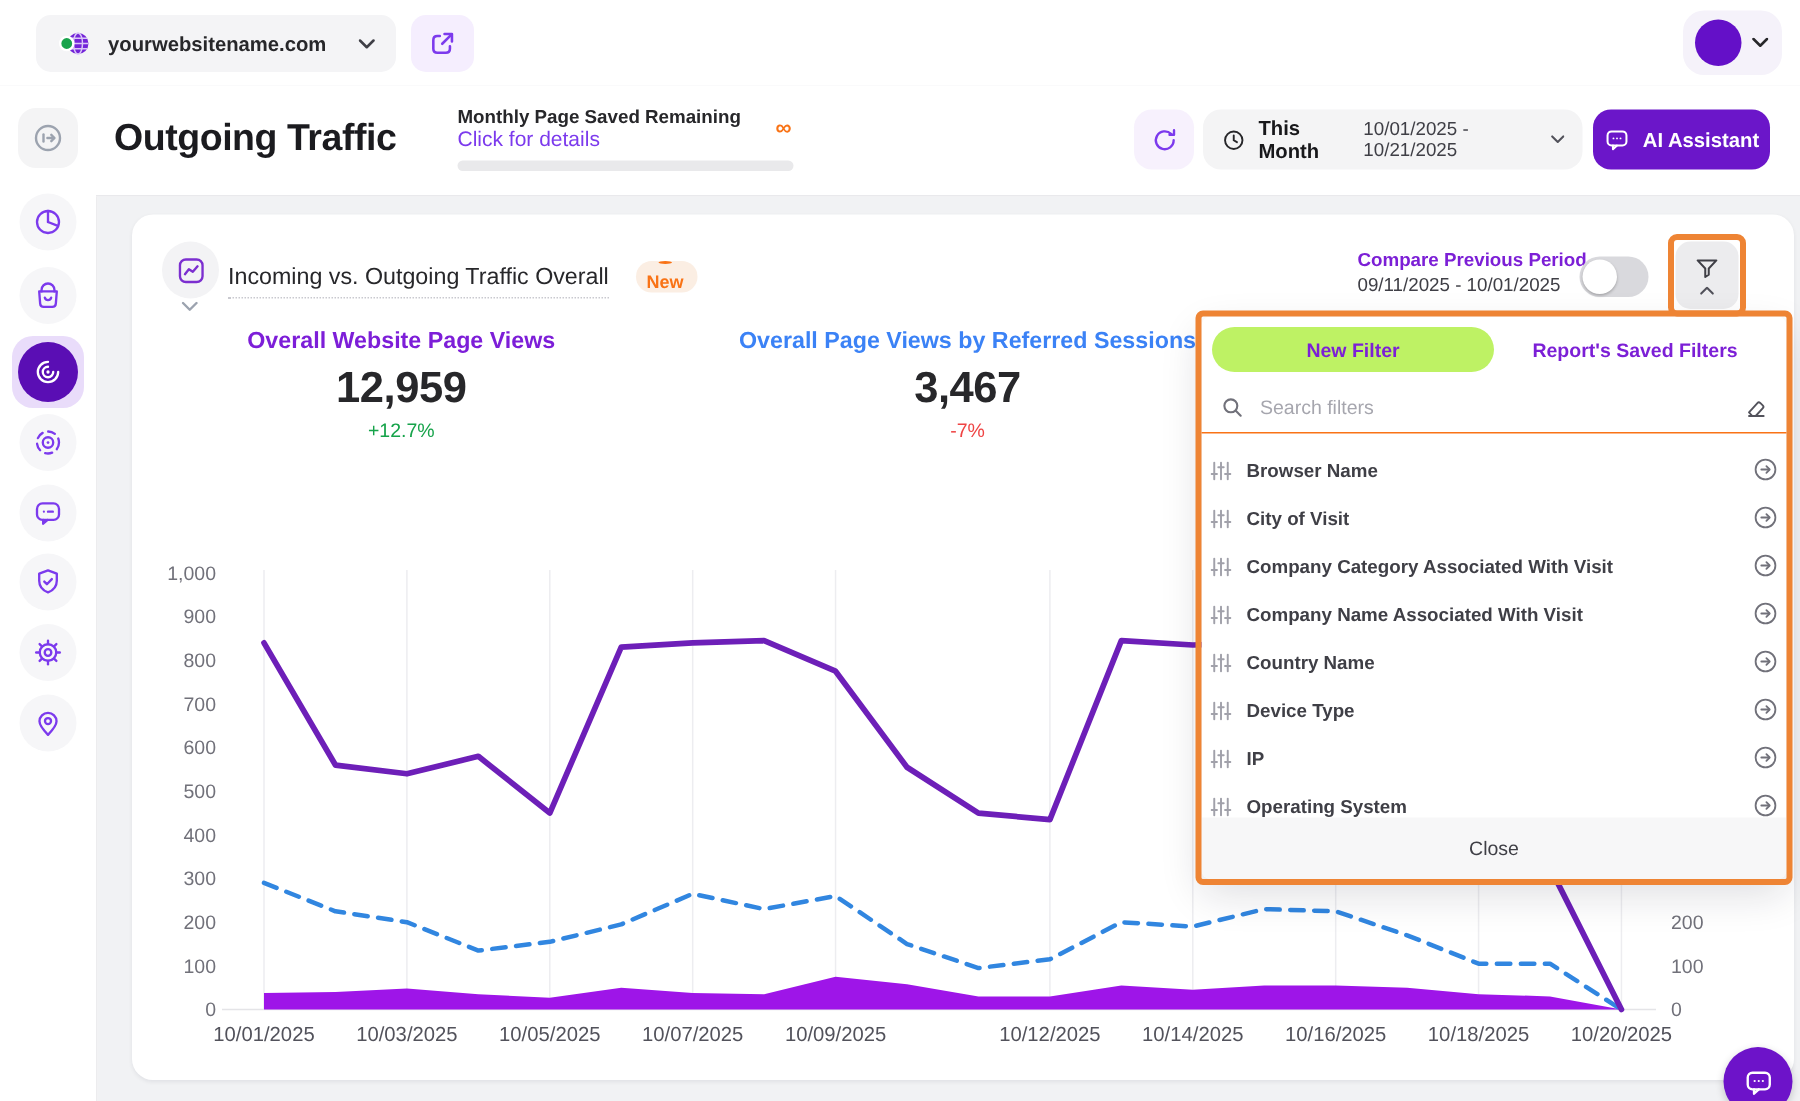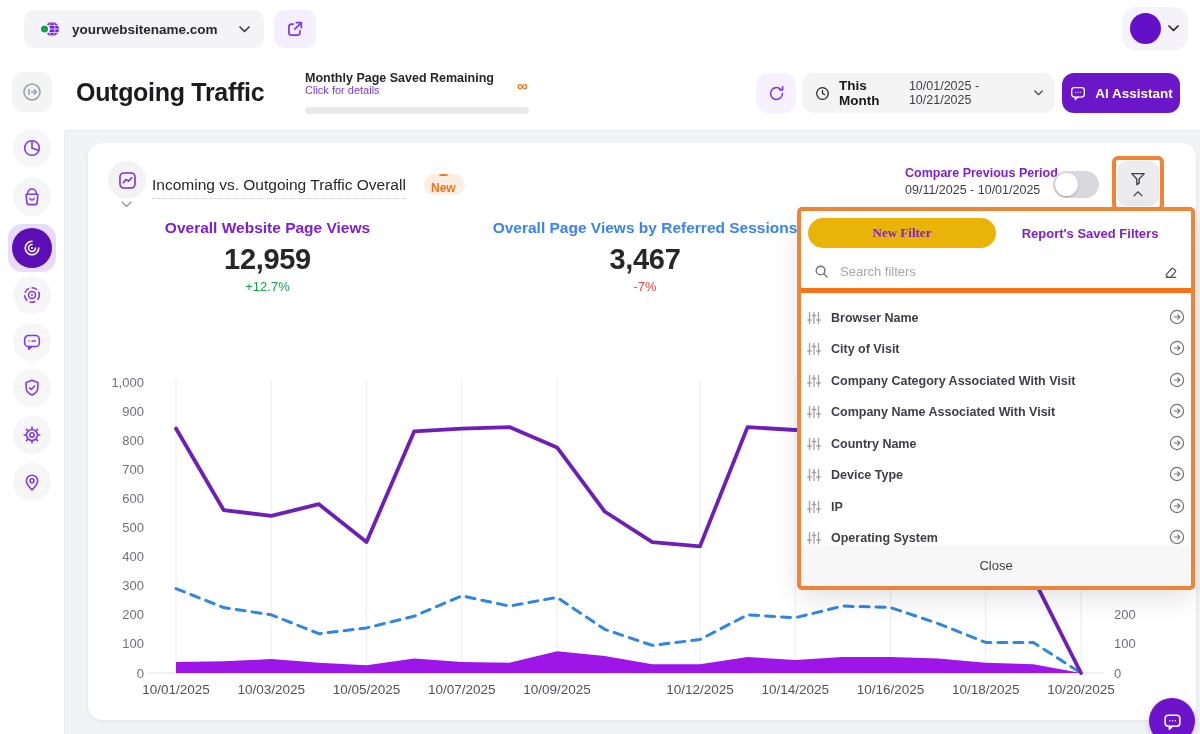--- a/index.html
+++ b/index.html
@@ -21,21 +21,21 @@
   .sidebar{left:0;top:57px;width:64px;height:677px;background:#fff;border-right:1px solid #ececee;}
   .side-ic{position:absolute;left:13px;width:38px;height:38px;border-radius:50%;background:#f6f6f8;display:flex;align-items:center;justify-content:center;cursor:pointer;}
   .side-ic.sq{border-radius:12px;left:12px;width:40px;height:40px;background:#f4f4f5;}
   .side-active-halo{position:absolute;left:8px;width:48px;height:48px;border-radius:14px;background:#e9dcfa;display:flex;align-items:center;justify-content:center;cursor:pointer;}
   .side-active-core{width:40px;height:40px;border-radius:50%;background:#5a0eb4;display:flex;align-items:center;justify-content:center;}
 
   
   .header{left:64px;top:57px;width:1136px;height:73px;background:#fff;border-bottom:1px solid #e9e9ec;}
   .page-title{left:76px;top:78px;font-size:25px;font-weight:700;color:#1b1b1f;letter-spacing:-0.3px;}
   .quota-label{left:305px;top:71px;font-size:12.5px;font-weight:700;color:#27272a;}
-  .quota-link{left:305px;top:84px;font-size:11px;color:#7c3aed;cursor:pointer;}
+  .quota-link{left:305px;top:84px;font-size:14px;color:#7c3aed;cursor:pointer;}
   .quota-inf{left:517px;top:77px;font-size:15px;font-weight:700;color:#f97316;}
   .quota-bar{left:305px;top:107px;width:224px;height:7px;border-radius:4px;background:#e9e9eb;}
   .refresh-btn{left:756px;top:73px;width:40px;height:40px;border-radius:12px;background:#f7f1fd;justify-content:center;cursor:pointer;}
   .date-pill{left:802px;top:73px;width:253px;height:40px;border-radius:12px;background:#f4f4f5;padding:0 12px;box-sizing:border-box;gap:8px;cursor:pointer;}
   .date-pill .strong{font-size:13.5px;font-weight:700;color:#18181b;}
   .date-pill .range{font-size:12.5px;color:#3f3f46;}
   .ai-btn{left:1062px;top:73px;width:118px;height:40px;border-radius:12px;background:#6b16c9;justify-content:center;gap:8px;cursor:pointer;}
   .ai-btn .t{color:#fff;font-size:13.5px;font-weight:700;}
 
   
@@ -60,22 +60,22 @@
   .m1{left:120px;width:295px;} .m1 .lab{color:#7d1ed8;} .m1 .delta{color:#16a34a;}
   .m2{left:475px;width:340px;} .m2 .lab{color:#3b82f6;} .m2 .delta{color:#ef4444;}
 
   
   .chart-wrap{left:88px;top:372px;width:1104px;height:340px;}
 
   
   .fpanel{left:801px;top:211px;width:390px;height:375px;background:#fff;border-radius:6px;box-shadow:0 10px 28px rgba(20,20,40,.14);z-index:30;display:flex;flex-direction:column;}
   .ftabs{height:44px;display:flex;align-items:center;padding:0 7px;}
   .ftab{flex:1;height:30px;display:flex;align-items:center;justify-content:center;font-size:13px;font-weight:700;color:#7c1fd6;border-radius:999px;cursor:pointer;}
-  .ftab.active{background:#eab308;font-family:Liberation Serif, serif;}
-  .fsearch{height:33px;display:flex;align-items:center;gap:9px;padding:0 13px;border-bottom:5px solid #f97316;}
+  .ftab.active{background:#bef264;}
+  .fsearch{height:33px;display:flex;align-items:center;gap:9px;padding:0 13px;border-bottom:1px solid #f97316;}
   .fsearch input{flex:1;border:none;outline:none;background:transparent;font-size:13px;color:#3f3f46;font-family:"Liberation Sans",sans-serif;}
   .fsearch input::placeholder{color:#a6a6ae;}
   .flist{flex:1;display:flex;flex-direction:column;}
   .frow{flex:1;display:flex;align-items:flex-end;gap:10px;padding:0 6px;cursor:pointer;font-weight:bold;}
   .frow .t{flex:1;font-size:12.5px;color:#3f3f46;}
   .fclose{height:41px;background:#f7f7f8;display:flex;align-items:center;justify-content:center;font-size:13px;color:#3f3f46;border-radius:0 0 6px 6px;cursor:pointer;}
 
   
   .annot{border:4px solid #ee8434;border-radius:6px;box-sizing:border-box;pointer-events:none;z-index:40;}
   .annot-btn{left:1112px;top:156px;width:52px;height:55px;}

